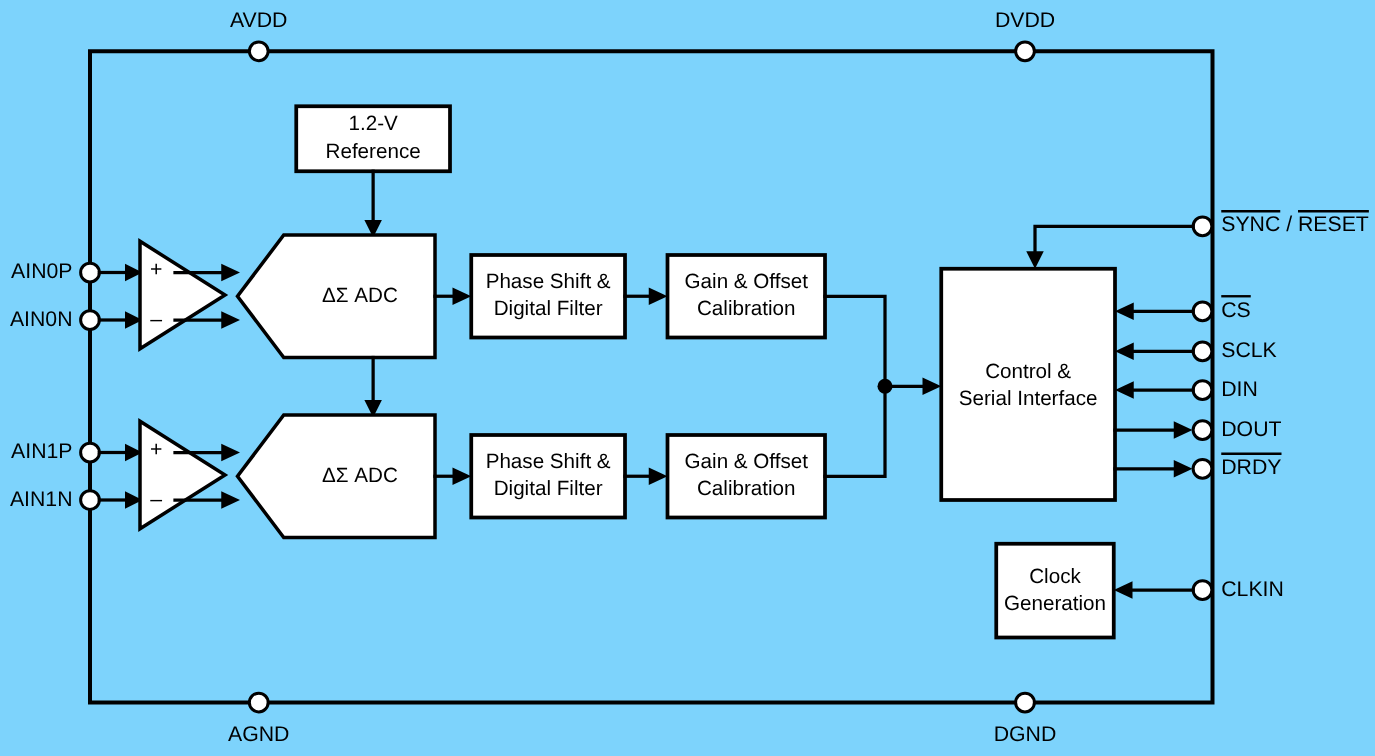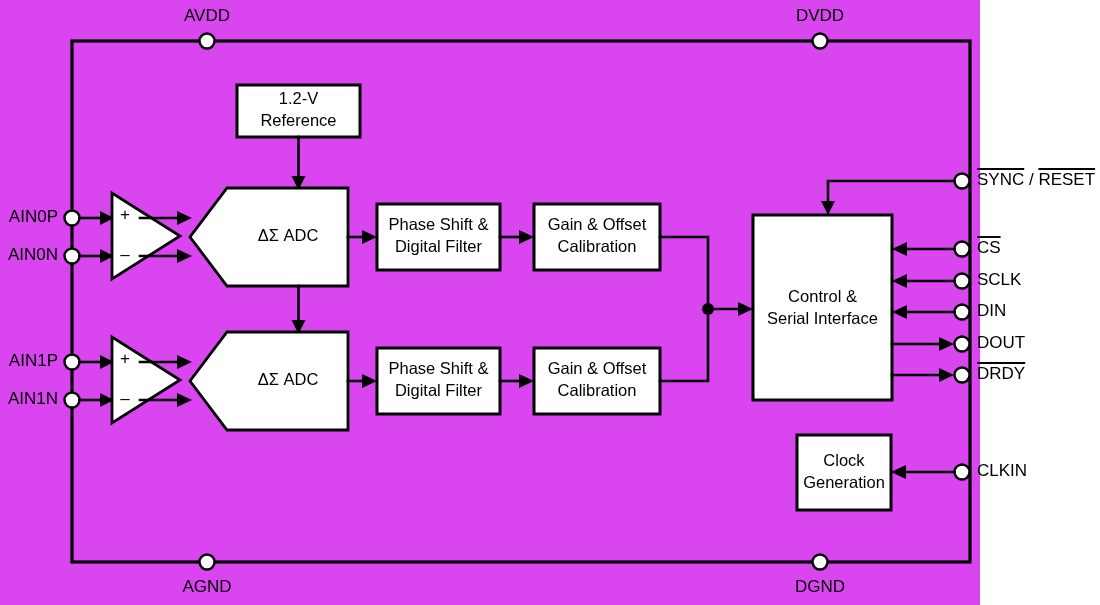--- a/index.html
+++ b/index.html
@@ -9,23 +9,23 @@
     background: #ffffff;
   }
   body {
     width: 1100px;
     height: 605px;
     font-family: "Liberation Sans", sans-serif;
     overflow: hidden;
   }
   #diagram-root {
     position: relative;
-    width: 980px;
+    width: 1100px;
     height: 605px;
-    background: #d946ef;
+    background: #7dd3fc;
   }
   svg#block-diagram {
     display: block;
     width: 1100px;
     height: 605px;
   }
   .wire {
     stroke: #000000;
     stroke-width: 2.6;
     fill: none;

